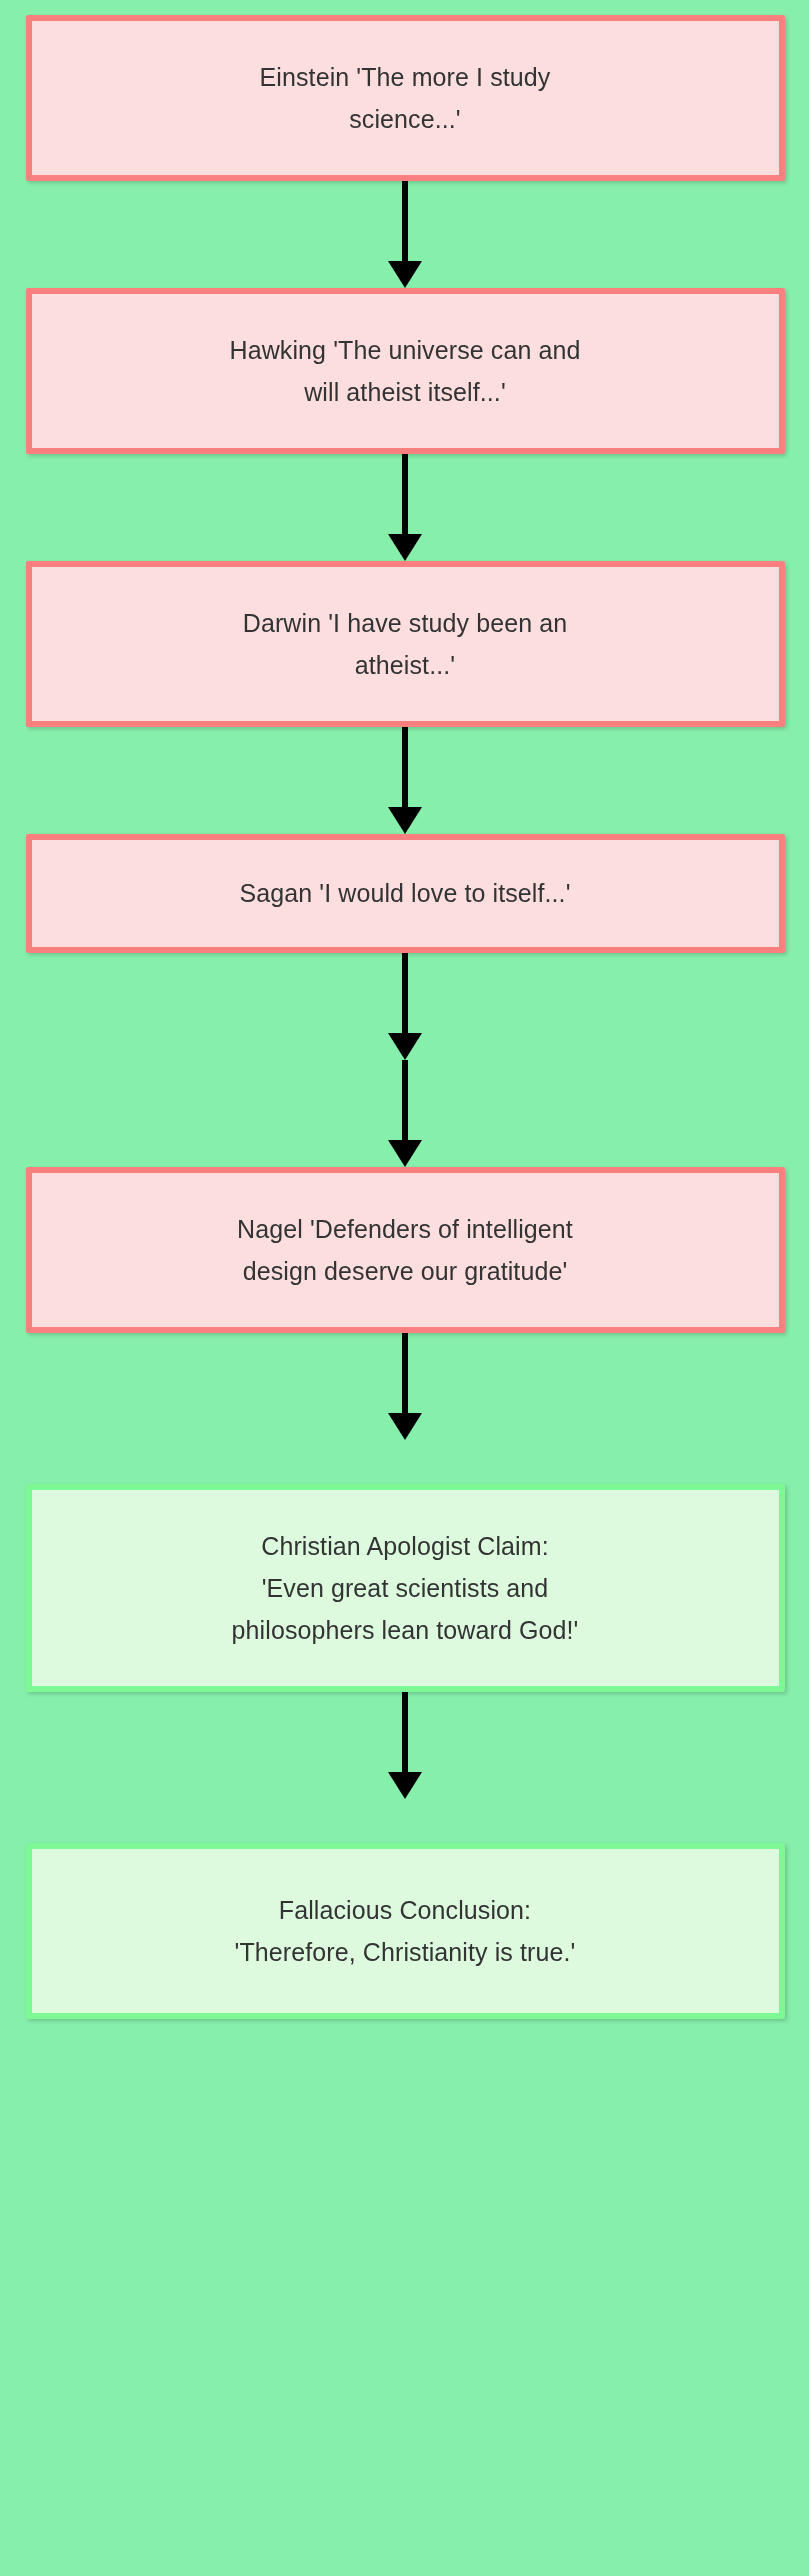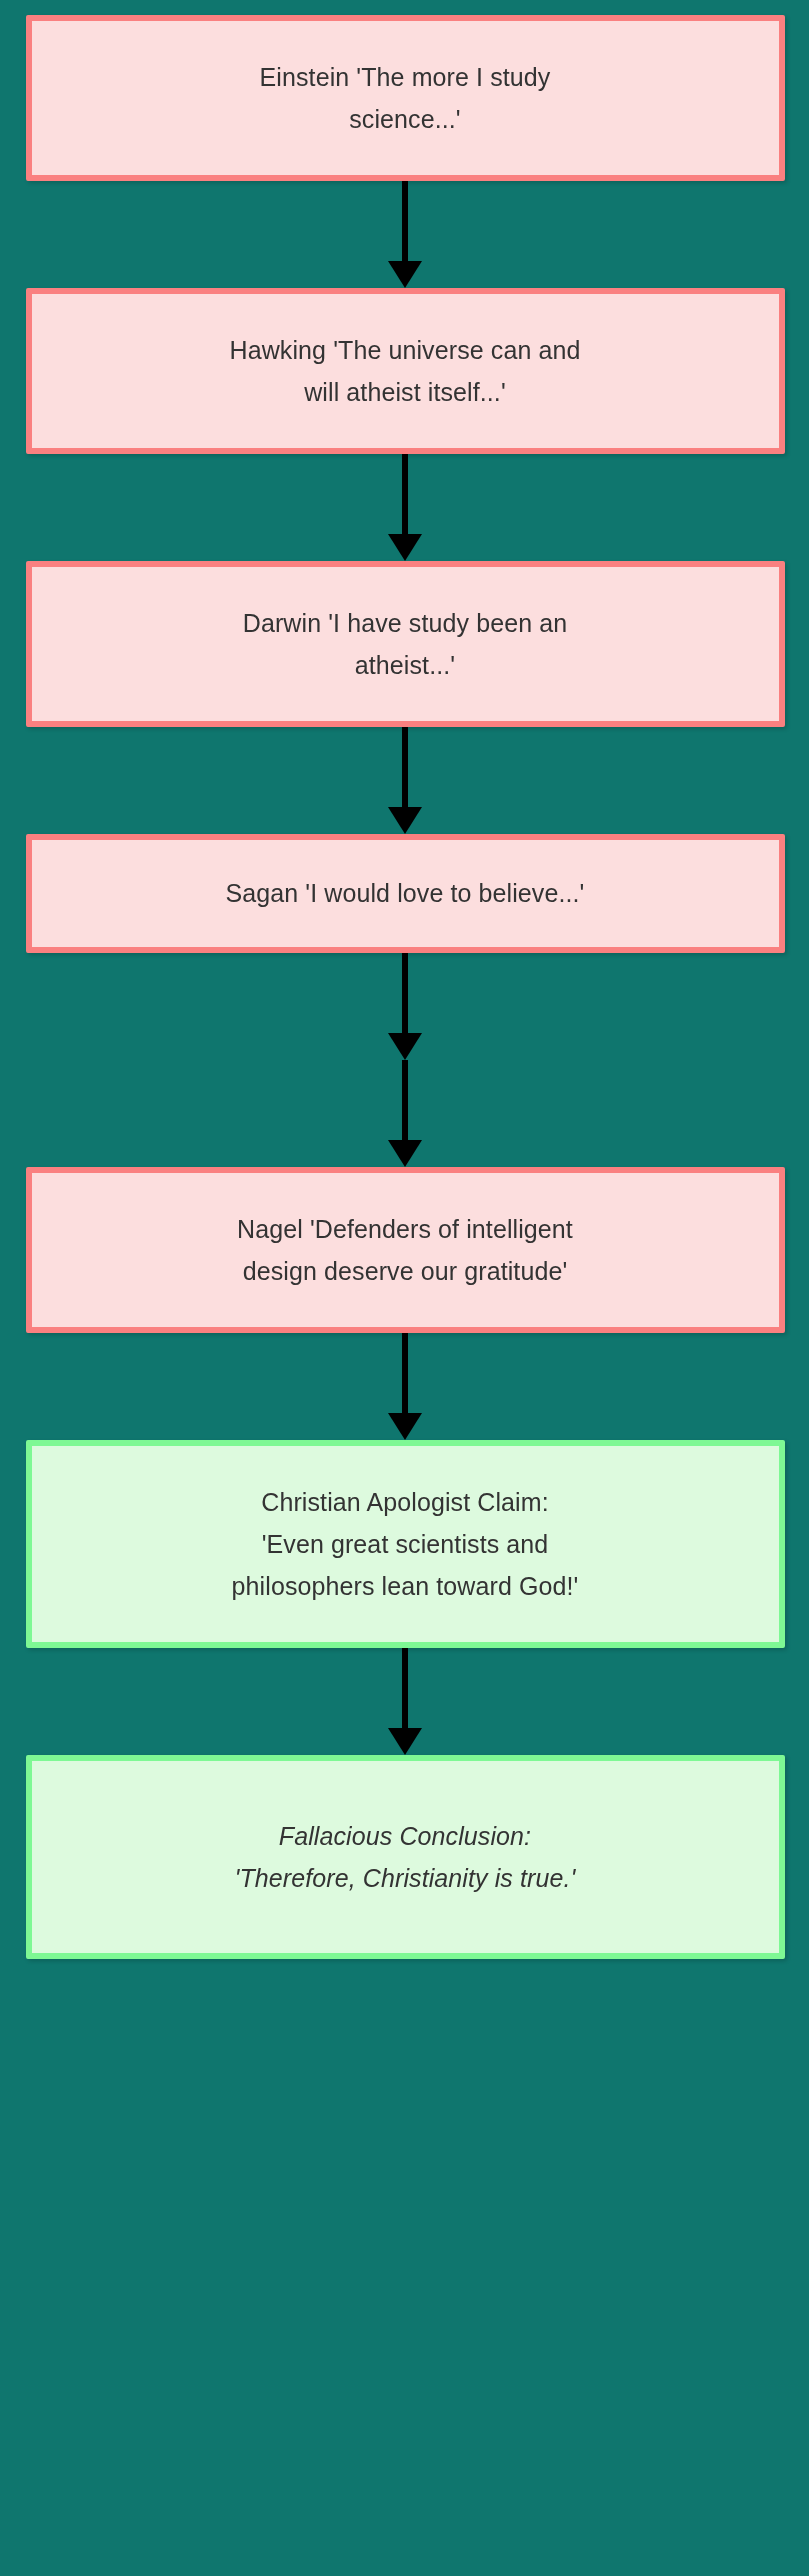--- a/index.html
+++ b/index.html
@@ -12,21 +12,21 @@
     width: 810px;
     height: 2576px;
     font-family: "Liberation Sans", "DejaVu Sans", sans-serif;
     overflow: hidden;
   }
 
   #flowchart {
     position: relative;
     width: 810px;
     height: 2576px;
-    background: #0f766e;
+    background: #86efac;
     box-sizing: border-box;
     display: flex;
     flex-direction: column;
     align-items: center;
   }
 
   
   .node {
     position: relative;
     width: 759px;
@@ -54,27 +54,28 @@
 
   
   .node.pink {
     border-color: #fa8080;
     background: #fcdede;
   }
   
   .node.green {
     border-color: #7ef894;
     background: #ddfade;
+    margin-top: 44px;
   }
 
   
   .node.h-two   { height: 166px; }
   .node.h-one   { height: 119px; }
   .node.h-three { height: 208px; }
-  .node.h-final { height: 204px; font-style: italic; }
+  .node.h-final { height: 176px; }
 
   
   .connector {
     position: relative;
     width: 27px;
     flex: none;
     display: flex;
     flex-direction: column;
     align-items: center;
     justify-content: flex-start;
@@ -150,21 +151,21 @@
     <span class="node-label">Darwin 'I have study been an
 atheist...'</span>
   </div>
 
   <div class="connector c-3">
     <div class="shaft"></div>
     <div class="head"></div>
   </div>
 
   <div class="node pink h-one">
-    <span class="node-label">Sagan 'I would love to believe...'</span>
+    <span class="node-label">Sagan 'I would love to itself...'</span>
   </div>
 
   <div class="connector c-4">
     <div class="shaft"></div>
     <div class="head"></div>
   </div>
 
 
   <div class="connector c-5">
     <div class="shaft"></div>

